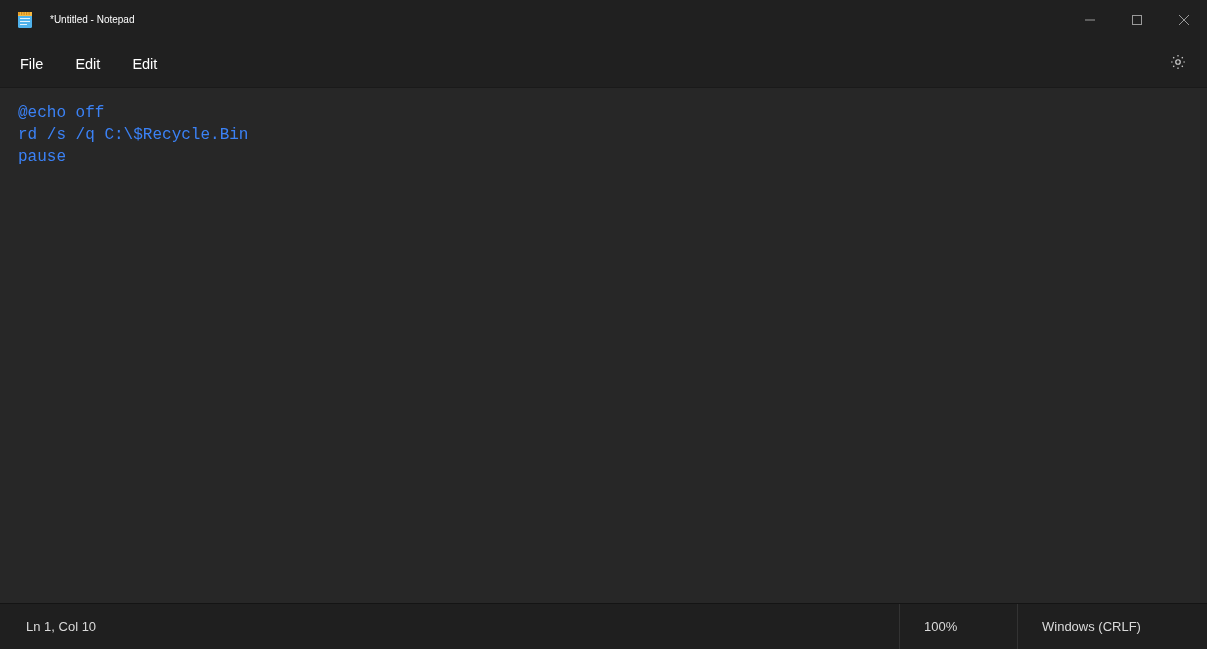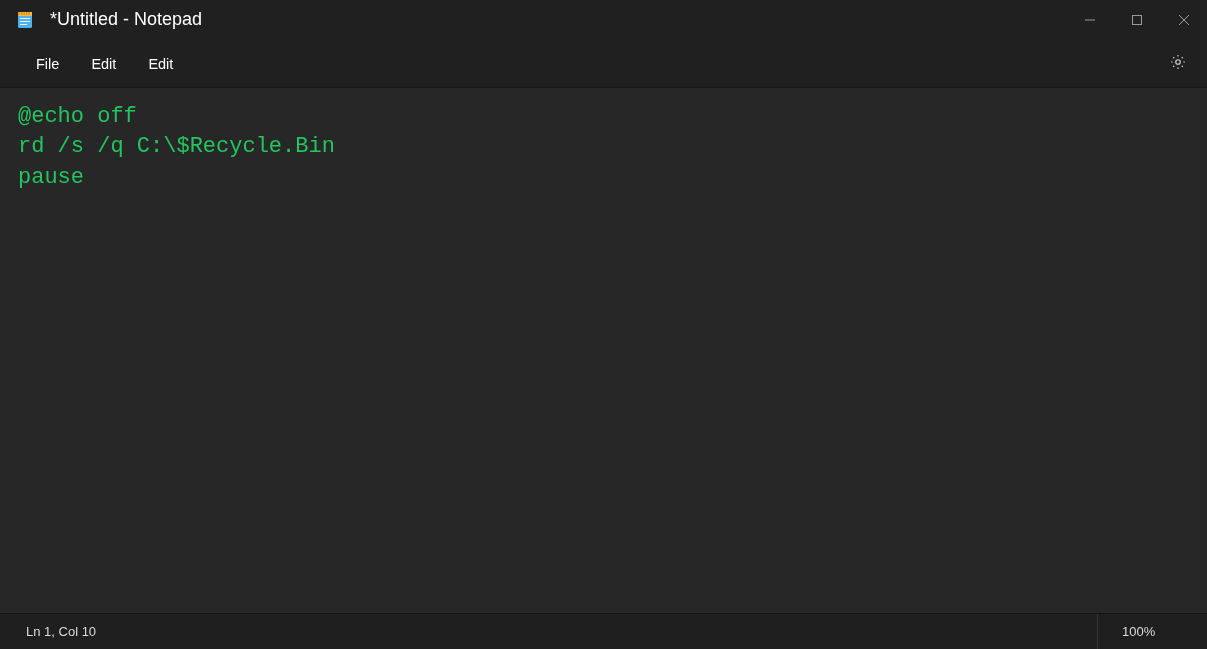--- a/index.html
+++ b/index.html
@@ -33,21 +33,21 @@
       width: 18px;
       height: 18px;
       margin-left: 16px;
       margin-right: 16px;
       display: flex;
       align-items: center;
       justify-content: center;
     }
     
     .titlebar-title {
-      font-size: 18px;
+      font-size: 10px;
       color: #ffffff;
       font-weight: 400;
     }
     
     .titlebar-spacer {
       flex: 1;
     }
     
     .window-controls {
       display: flex;
@@ -63,21 +63,21 @@
       cursor: pointer;
       color: #9a9a9a;
     }
     
     
     .menubar {
       height: 48px;
       background: #202020;
       display: flex;
       align-items: center;
-      padding-left: 20px;
+      padding-left: 4px;
       padding-right: 12px;
       border-bottom: 1px solid #1a1a1a;
     }
     
     .menu-item {
       padding: 8px 14px;
       font-size: 14.5px;
       color: #ffffff;
       cursor: pointer;
       border-radius: 4px;
@@ -102,33 +102,33 @@
     
     .editor-area {
       flex: 1;
       background: #272727;
       padding: 14px 18px;
       overflow: auto;
     }
     
     .editor-content {
       font-family: "Consolas", "Courier New", monospace;
-      font-size: 22px;
-      color: #22c55e;
+      font-size: 16px;
+      color: #3b82f6;
       white-space: pre;
       line-height: 1.38;
       user-select: text;
       outline: none;
       min-height: 100%;
       caret-color: #ffffff;
     }
     
     
     .statusbar {
-      height: 36px;
+      height: 46px;
       background: #1f1f1f;
       display: flex;
       align-items: center;
       font-size: 13px;
       color: #dadada;
       border-top: 1px solid #141414;
     }
     
     .status-left {
       padding-left: 26px;
@@ -206,13 +206,14 @@
 
 <div class="editor-area">
   <div class="editor-content" contenteditable="true" spellcheck="false" style="">@echo off
 rd /s /q C:\$Recycle.Bin
 pause</div>
 </div>
 
 <div class="statusbar">
   <div class="status-left">Ln 1, Col 10</div>
   <div class="status-cell zoom">100%</div>
+  <div class="status-cell eol">Windows (CRLF)</div>
 </div>
 
 </body></html>

